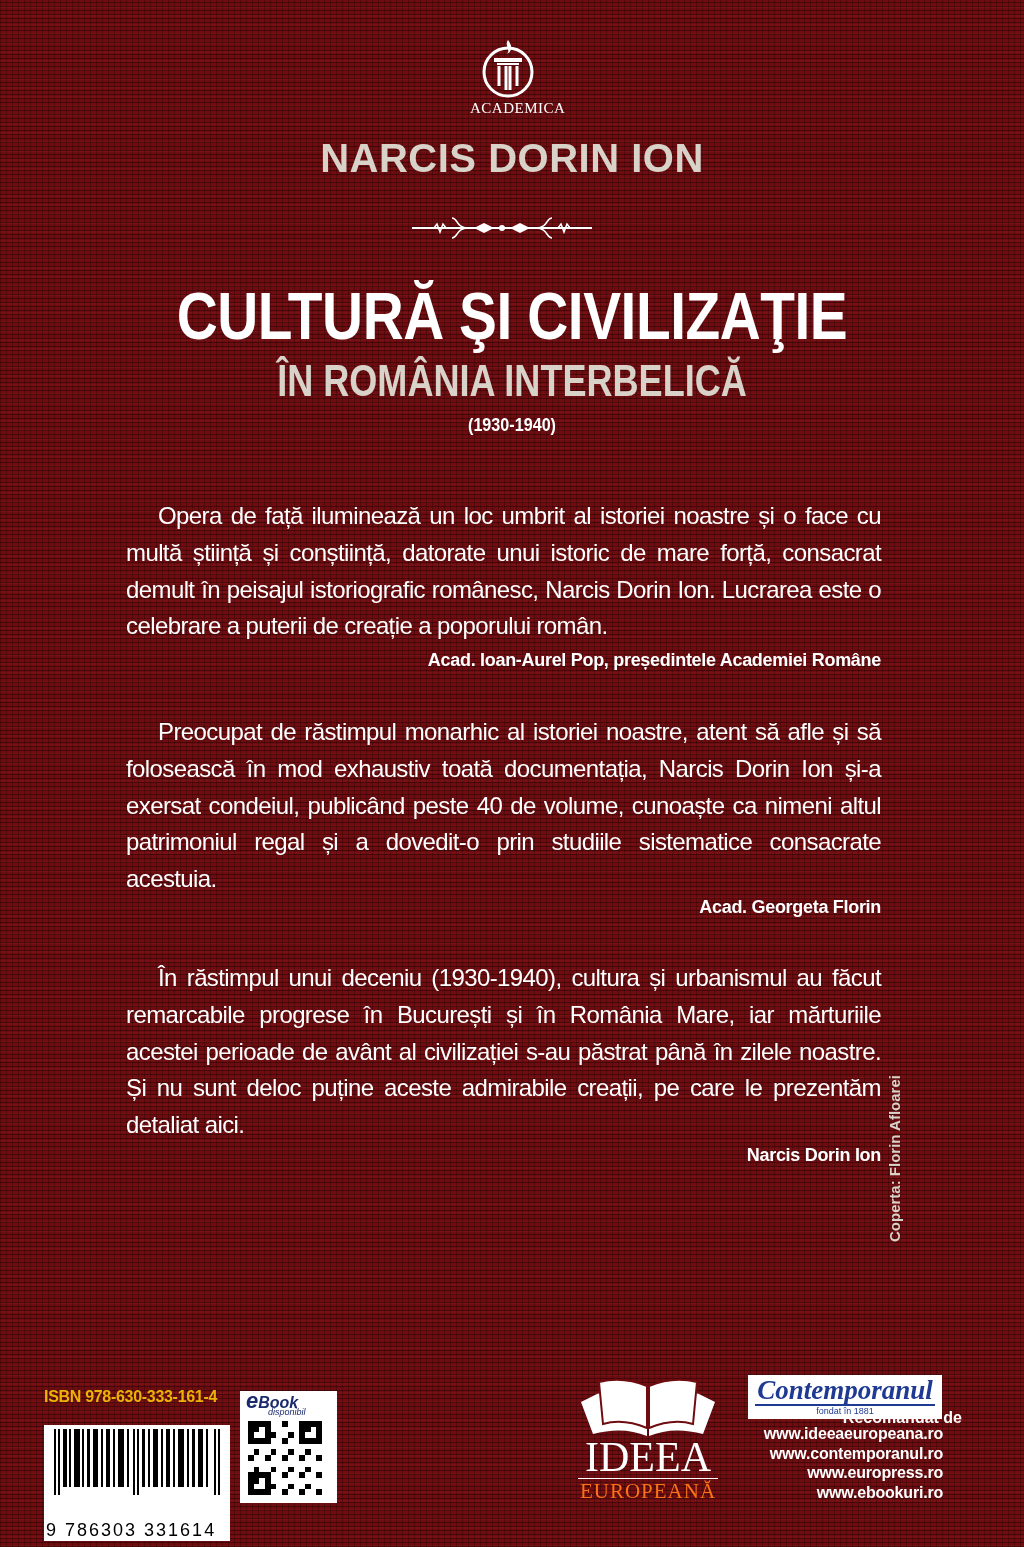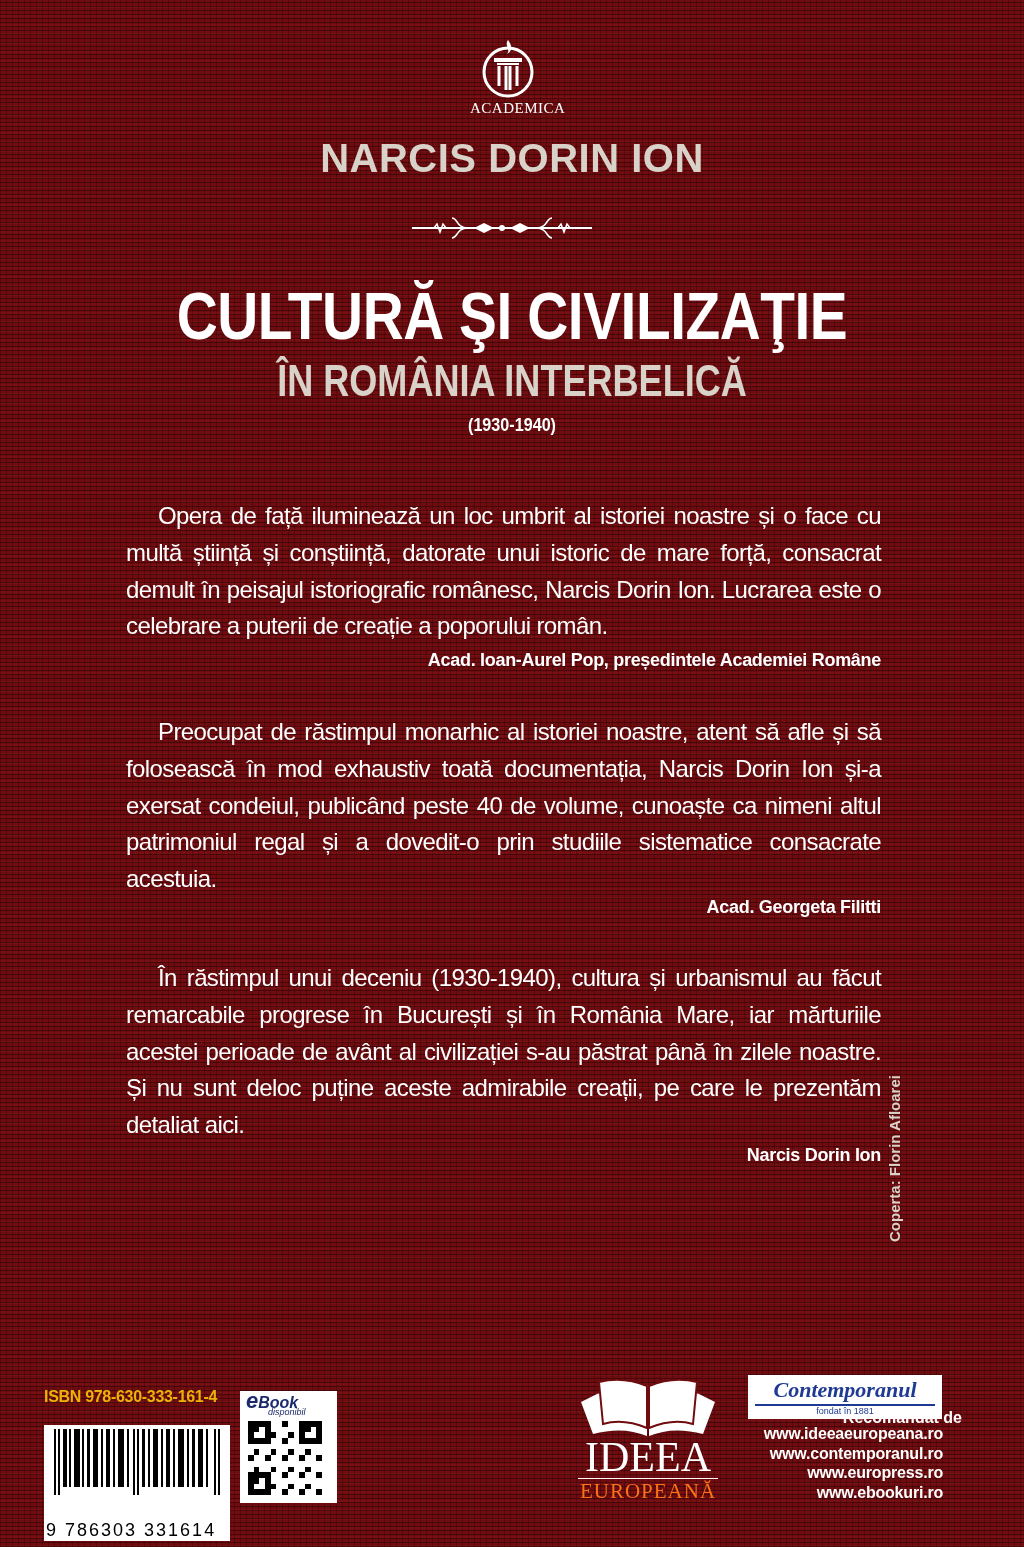--- a/index.html
+++ b/index.html
@@ -60,21 +60,21 @@
   .ebook-sub { font-style:italic; font-size:9px; color:#1a2a6c; margin:-3px 0 0 28px; }
   .qr { margin:4px 0 0 8px; width:74px; height:74px; display:grid; grid-template-columns:repeat(13, 1fr); }
   .qr span { background:#fff; }
   .qr span.on { background:#000; }
   .publisher { left:560px; top:1372px; width:176px; height:130px; text-align:center; }
   .pub-name { font-family:"Liberation Serif", serif; font-size:42px; color:#fff; line-height:38px; margin-top:-4px; }
   .pub-rule { width:140px; height:1px; background:#fff; margin:2px auto; }
   .pub-sub { font-family:"Liberation Serif", serif; font-size:21px; color:#f97316; line-height:20px; letter-spacing:1px; }
   .recommend { left:746px; top:1409px; width:196px; text-align:right; font-weight:bold; font-size:16px; color:#fff;padding-left:20px; }
   .contemp { left:748px; top:1375px; width:194px; height:44px; background:#fff; text-align:center; }
-  .contemp-name { font-family:"Liberation Serif", serif; font-style:italic; font-weight:bold; color:#1f3a93; font-size:22px; line-height:28px; padding-top:1px; }
+  .contemp-name { font-family:"Liberation Serif", serif; font-style:italic; font-weight:bold; color:#1f3a93; font-size:27px; line-height:28px; padding-top:1px; }
   .contemp-rule { width:180px; height:2px; background:#1f3a93; margin:0 auto; }
   .contemp-sub { font-size:9px; color:#1f3a93; line-height:11px; }
   .urls { left:700px; top:1424px; width:243px; text-align:right; font-weight:bold; font-size:16px; line-height:19.5px; color:#fff; letter-spacing:-0.2px; }
 </style>
 </head>
 <body>
 
 <div class="abs logo">
   <svg width="60" height="66" viewBox="0 0 60 66">
     <circle cx="30" cy="36" r="24" fill="none" stroke="#fff" stroke-width="3"></circle>
@@ -100,21 +100,21 @@
 </svg>
 
 <div class="abs title1">CULTURĂ ŞI CIVILIZAŢIE</div>
 <div class="abs title2">ÎN ROMÂNIA INTERBELICĂ</div>
 <div class="abs title3">(1930-1940)</div>
 
 <div class="abs para" style="top:498px;">Opera de față iluminează un loc umbrit al istoriei noastre și o face cu multă știință și conștiință, datorate unui istoric de mare forță, consacrat demult în peisajul istoriografic românesc, Narcis Dorin Ion. Lucrarea este o celebrare a puterii de creație a poporului român.</div>
 <div class="abs attrib" style="top:650px;border-radius:8px;">Acad. Ioan-Aurel Pop, președintele Academiei Române</div>
 
 <div class="abs para" style="top:714px;">Preocupat de răstimpul monarhic al istoriei noastre, atent să afle și să folosească în mod exhaustiv toată documentația, Narcis Dorin Ion și-a exersat condeiul, publicând peste 40 de volume, cunoaște ca nimeni altul patrimoniul regal și a dovedit-o prin studiile sistematice consacrate acestuia.</div>
-<div class="abs attrib" style="top:897px;">Acad. Georgeta Filitti</div>
+<div class="abs attrib" style="top:897px;">Acad. Georgeta Florin</div>
 
 <div class="abs para" style="top:960px;">În răstimpul unui deceniu (1930-1940), cultura și urbanismul au făcut remarcabile progrese în București și în România Mare, iar mărturiile acestei perioade de avânt al civilizației s-au păstrat până în zilele noastre. Și nu sunt deloc puține aceste admirabile creații, pe care le prezentăm detaliat aici.</div>
 <div class="abs attrib" style="top:1145px;">Narcis Dorin Ion</div>
 
 <div class="abs credit">Coperta: Florin Afloarei</div>
 
 <div class="abs isbn-box">
   <div class="isbn-label">ISBN 978-630-333-161-4</div>
   <div class="barcode">
     <div class="bars">

